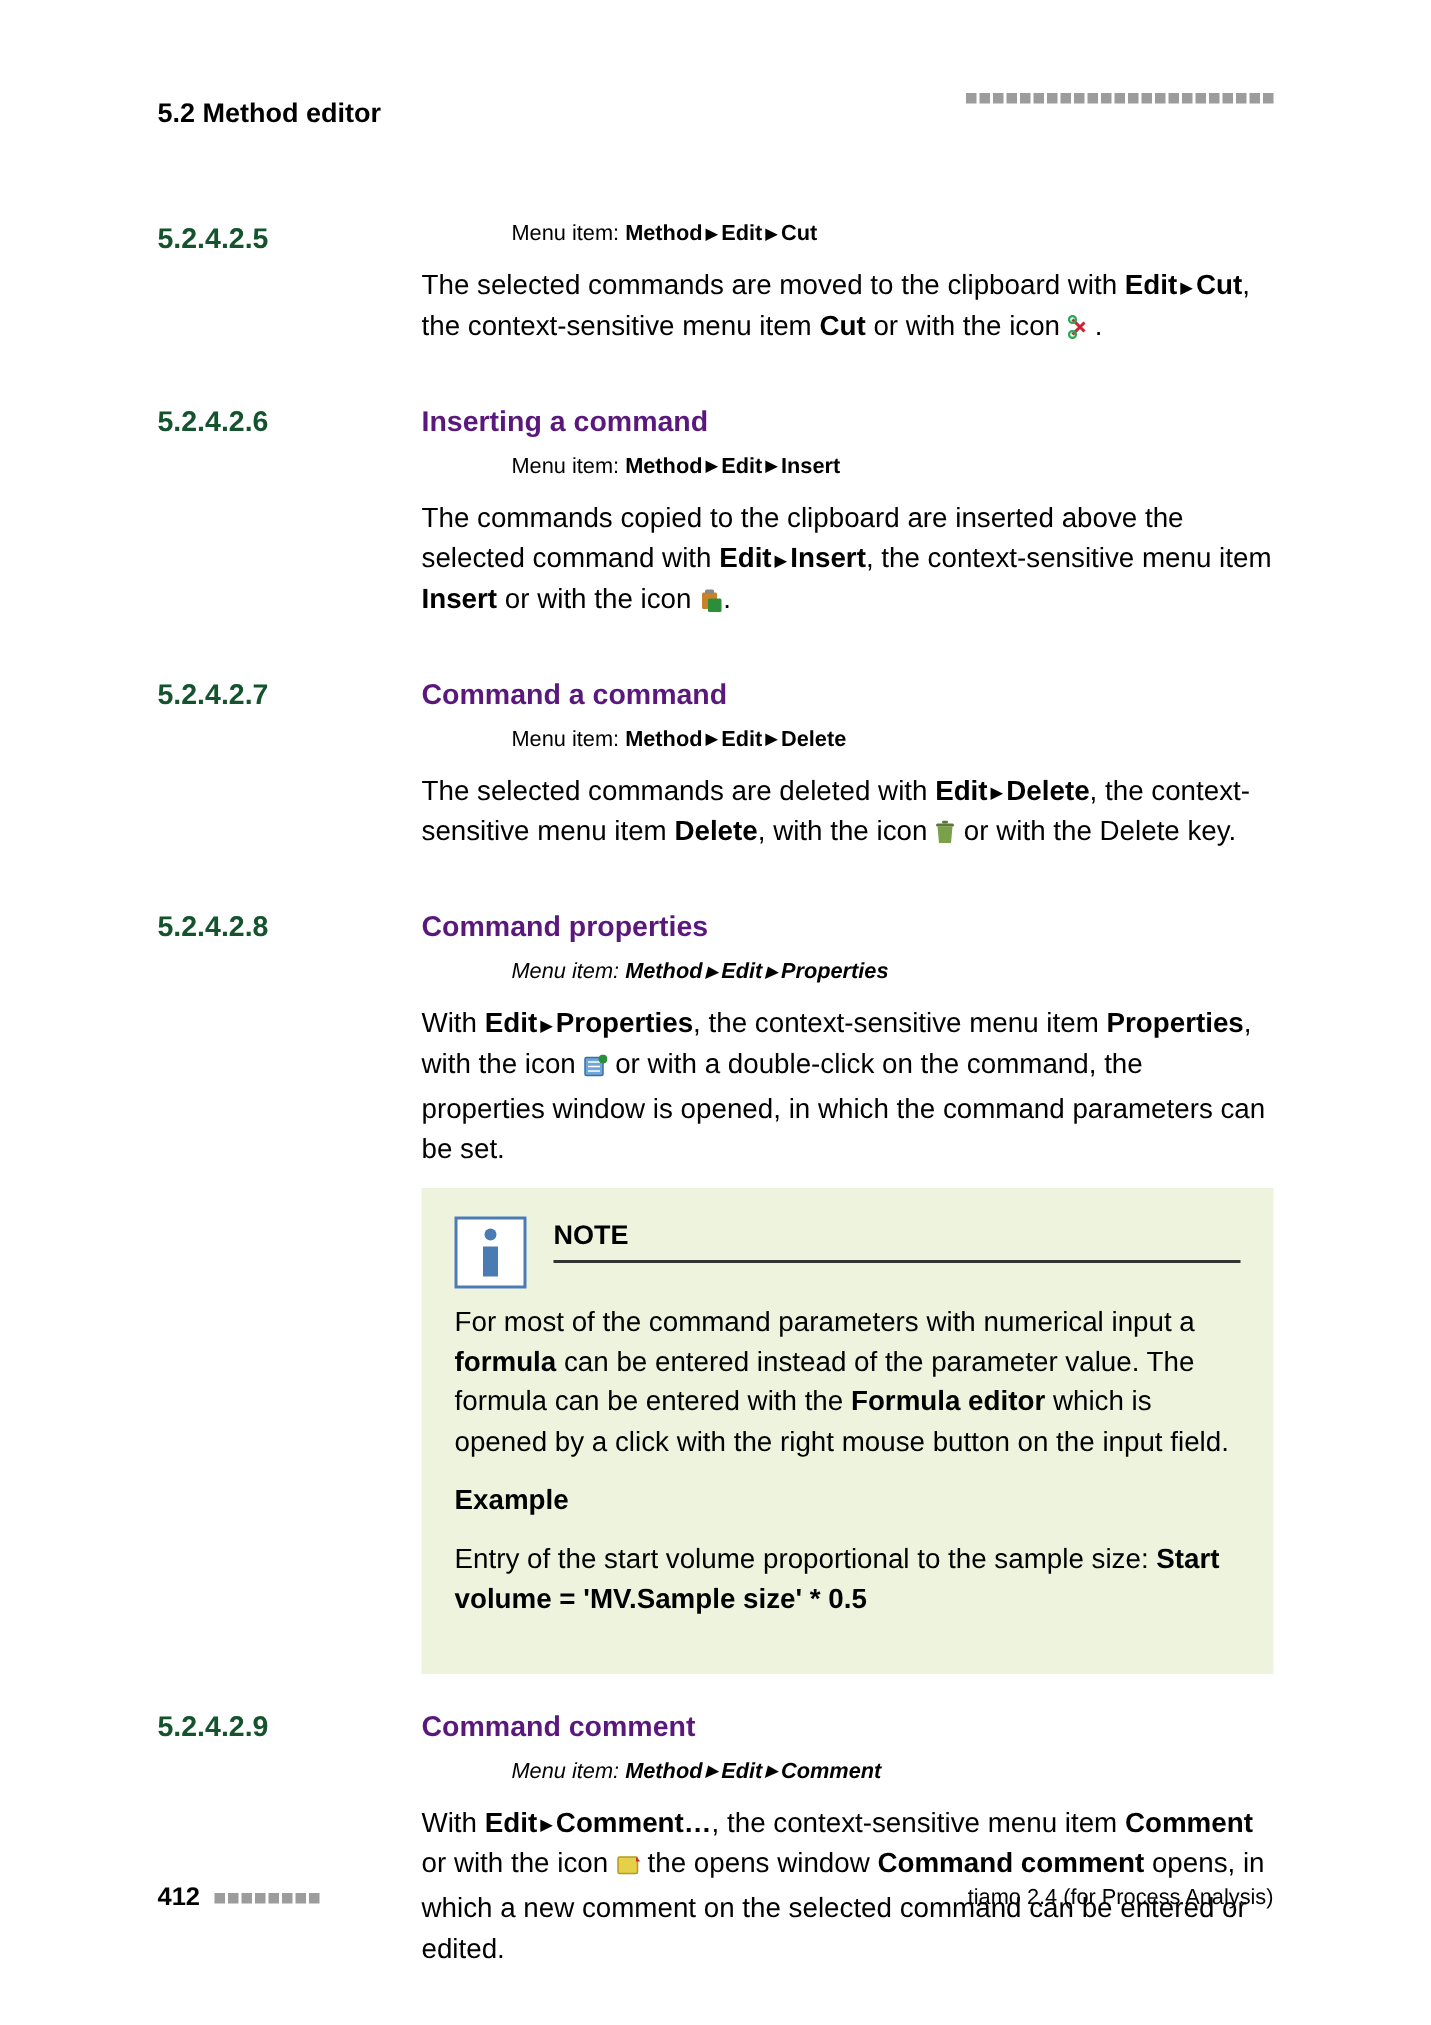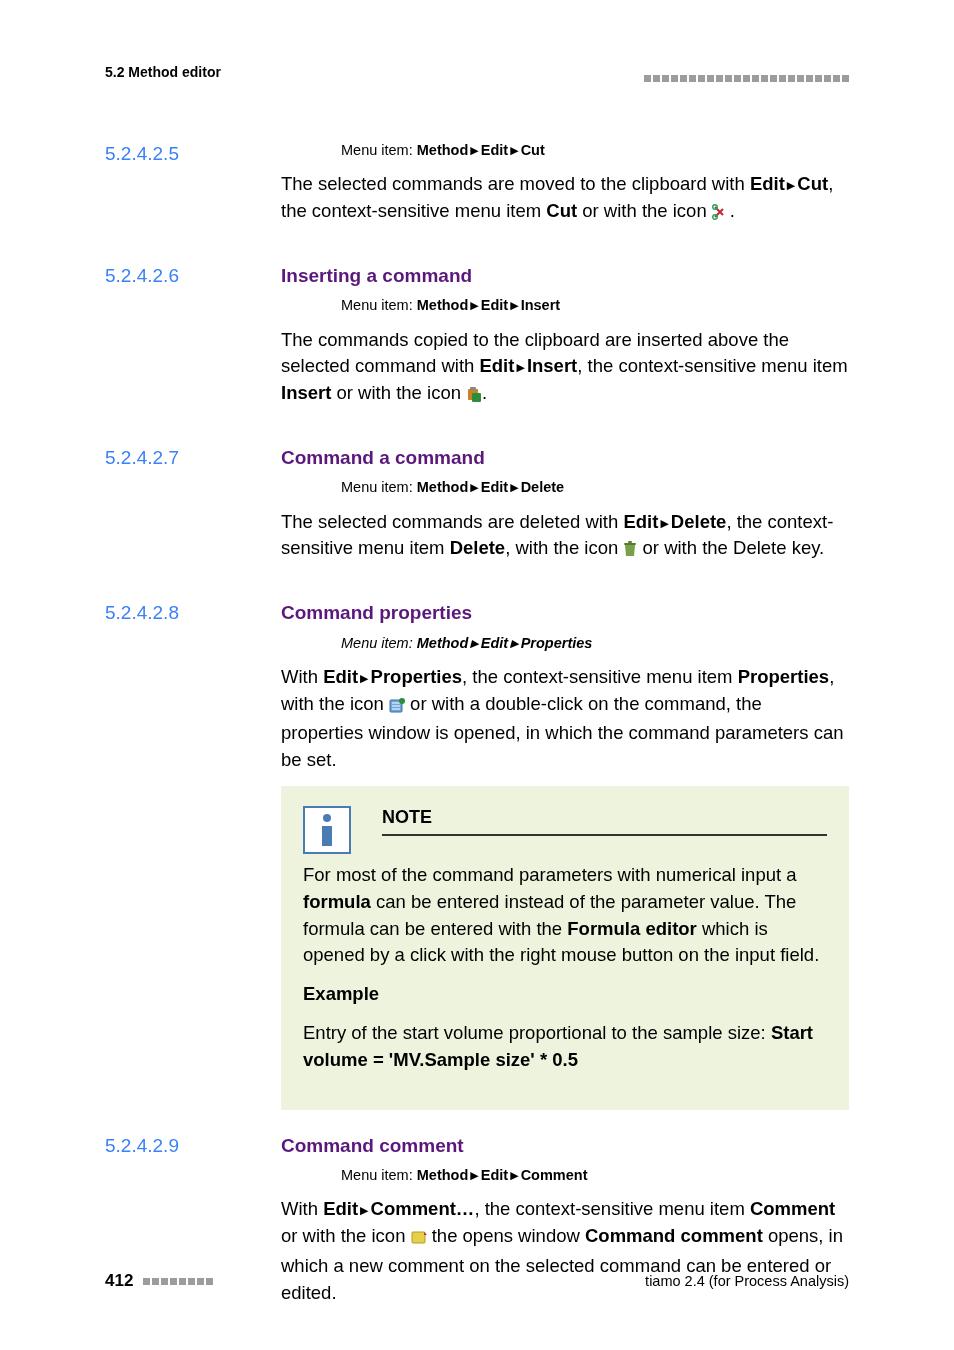--- a/index.html
+++ b/index.html
@@ -17,36 +17,36 @@
   .page {
     position: relative;
     width: 954px;
     height: 1350px;
     box-sizing: border-box;
     padding: 62px 105px 0 105px;
   }
   .header-row {
     display: flex;
     justify-content: space-between;
-    align-items: flex-end;
-    font-size: 14px;
+    align-items: flex-start;
+    font-size: 18px;
   }
   .header-left { font-weight: 600; }
   .header-squares { display: flex; gap: 0; }
   .sq { width: 7px; height: 7px; background: #9c9c9c; margin-left: 2px; }
   .section {
     display: flex;
     margin-top: 58px;
   }
   .section + .section { margin-top: 22px; }
   .gutter {
     width: 176px;
     flex: none;
-    color: #3b82f6;
-    font-weight: 400;
+    color: #14532d;
+    font-weight: 700;
     font-size: 19px;
   }
   .content { flex: 1; }
   h3 {
     margin: 0 0 6px 0;
     color: #5b187c;
     font-weight: 800;
     font-size: 19px;
   }
   .menuline {
@@ -60,22 +60,22 @@
     display: inline-block;
     vertical-align: -3px;
   }
   .notebox {
     background: #eef3dd;
     padding: 18px 22px 24px 22px;
     margin-top: 6px;
   }
   .note-head {
     display: flex;
-    align-items: flex-end;
-    gap: 31px;
+    align-items: center;
+    gap: 18px;
   }
   .note-icon {
     width: 44px;
     height: 44px;
     flex: none;
     border: 2px solid #4b7bb3;
     background: #fff;
     position: relative;
   }
   .note-icon::before {
@@ -96,21 +96,21 @@
   .note-title-wrap { flex: 1; }
   .note-title {
     font-weight: 800;
     font-size: 18px;
     border-bottom: 2px solid #333;
     padding-bottom: 4px;
     margin-bottom: 18px;
   }
   .footer {
     position: absolute;
-    bottom: 56px;
+    bottom: 72px;
     left: 105px;
     right: 105px;
     display: flex;
     justify-content: space-between;
     align-items: center;
     font-size: 14.5px;
   }
   .footer-left { display: flex; align-items: center; gap: 8px; }
   .pagenum { font-weight: 800; font-size: 17px; }
   .footer-sq { display: flex; }
@@ -248,21 +248,21 @@
           <span>Entry of the start volume proportional to the sample size: </span><span class="bold">Start volume = 'MV.Sample size' * 0.5</span>
         </p>
       </div>
     </div>
   </div>
 
   <div class="section">
     <div class="gutter">5.2.4.2.9</div>
     <div class="content">
       <h3>Command comment</h3>
-      <div class="menuline" style="padding-left:60px;">
+      <div class="menuline" style="padding-left:60px;font-style:italic;">
         <span>Menu item:</span>
         <span class="bold">Method</span><span class="tri">▶</span><span class="bold">Edit</span><span class="tri">▶</span><span class="bold">Comment</span>
       </div>
       <p>
         <span>With </span><span class="bold">Edit</span><span class="tri">▶</span><span class="bold">Comment…</span><span>, the context-sensitive menu item </span><span class="bold">Comment</span><span> or with the icon </span>
         <span class="icon">
           <svg width="16" height="15" viewBox="0 0 16 15">
               <rect x="1" y="2" width="13" height="11" rx="1" fill="#e6d04a" stroke="#b39a20"></rect>
               <polygon points="13,2 16,5 13,5" fill="#c4302b"></polygon>
             </svg>

